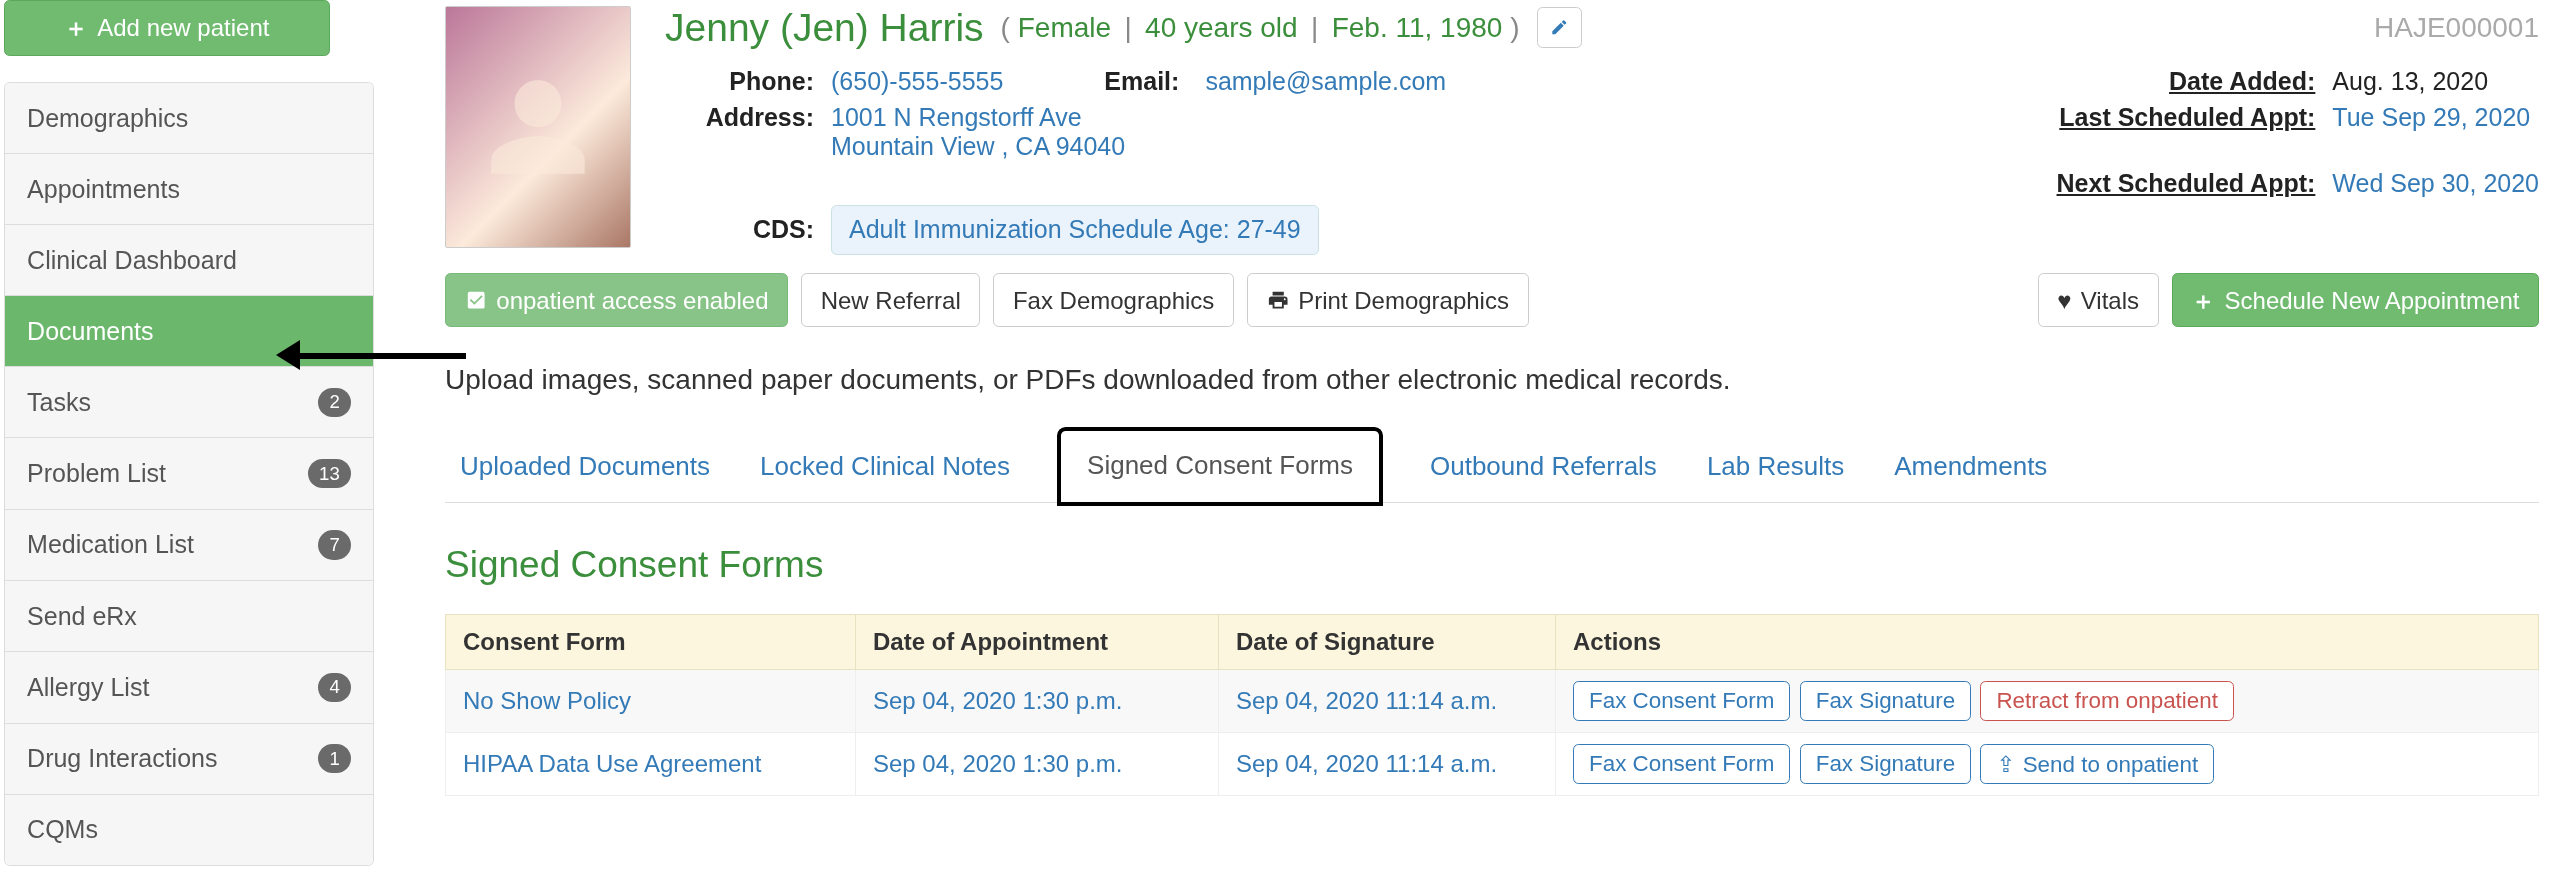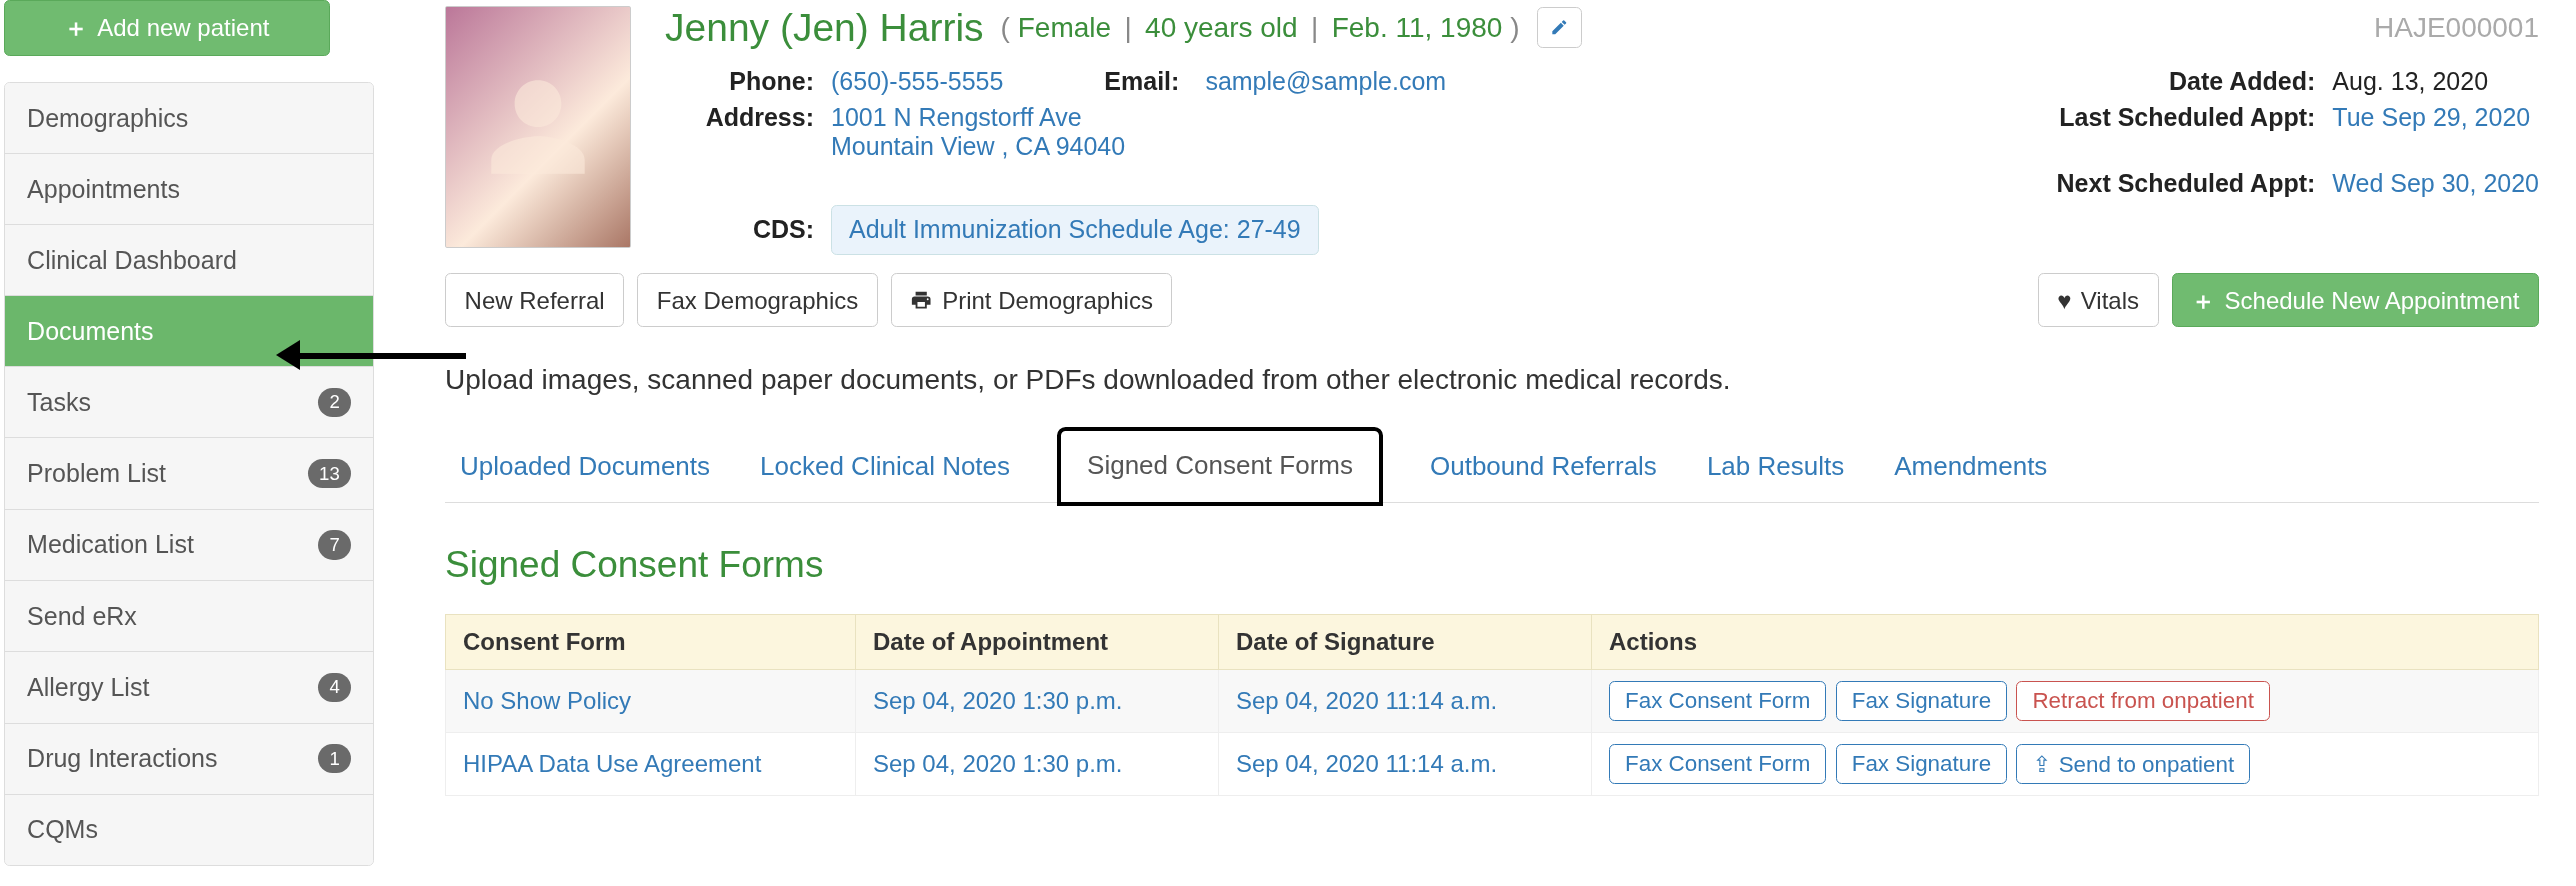--- a/index.html
+++ b/index.html
@@ -172,21 +172,21 @@
   .info-grid {
     display: grid;
     grid-template-columns: 149px auto 1fr 317px auto;
     row-gap: 7.5px;
     column-gap: 17px;
     align-items: start;
     font-size: 25px;
   }
   .info-label { text-align: right; font-weight: bold; color:#222; }
   .info-value { color: #337ab7; }
-  .info-right-label { text-align: right; font-weight: bold; color:#222; }
+  .info-right-label { text-align: right; font-weight: bold; color:#222;text-decoration:underline; }
   .info-right-value { color: #222; }
   .info-right-value.link { color: #337ab7; cursor:pointer;}
   .cds-pill {
     display: inline-block;
     background: #eaf3fb;
     color: #337ab7;
     border: 0.9px solid #cbe1e5;
     border-radius: 5.6px;
     padding: 9.3px 17px;
     font-size: 25px;
@@ -402,20 +402,26 @@
 
           <div class="info-label" style="align-self:center">CDS:</div>
           <div style="grid-column: 2 / span 4;">
             <span class="cds-pill">Adult Immunization Schedule Age: 27-49</span>
           </div>
         </div>
       </div>
     </div>
 
     <div class="action-bar">
+      <button class="btn btn-success-faded onpatient-btn">
+        <svg viewBox="0 0 24 24">
+            <path d="M19 3H5a2 2 0 0 0-2 2v14a2 2 0 0 0 2 2h14a2 2 0 0 0 2-2V5a2 2 0 0 0-2-2zm-9 14l-5-5 1.4-1.4L10 14.2l7.6-7.6L19 8l-9 9z"></path>
+          </svg>
+        <span>onpatient access enabled</span>
+      </button>
       <button class="btn">
           <span>New Referral</span>
         </button>
       <button class="btn">
           <span>Fax Demographics</span>
         </button>
       <button class="btn">
         <svg width="22.4" height="22.4" viewBox="0 0 24 24" fill="#333" style="margin-right:9.3px">
             <path d="M19 8H5a3 3 0 0 0-3 3v6h4v4h12v-4h4v-6a3 3 0 0 0-3-3zm-3 11H8v-5h8v5zm3-7a1 1 0 1 1 0-2 1 1 0 0 1 0 2zM18 3H6v4h12V3z"></path>
           </svg>
@@ -443,21 +449,21 @@
         <div class="tab">Amendments</div>
       </div>
 
     <h2 class="section-title">Signed Consent Forms</h2>
 
     <table class="consent-table">
       <thead>
         <tr>
           <th style="width:410px">Consent Form</th>
           <th style="width:363px">Date of Appointment</th>
-          <th style="width:373px">Date of Signature</th>
+          <th style="width:337px">Date of Signature</th>
           <th>Actions</th>
         </tr>
       </thead>
       <tbody id="consent-body">
           <tr>
             <td><span class="link">No Show Policy</span></td>
             <td><span class="link">Sep 04, 2020 1:30 p.m.</span></td>
             <td><span class="link">Sep 04, 2020 11:14 a.m.</span></td>
             <td>
               <div class="action-cell">

